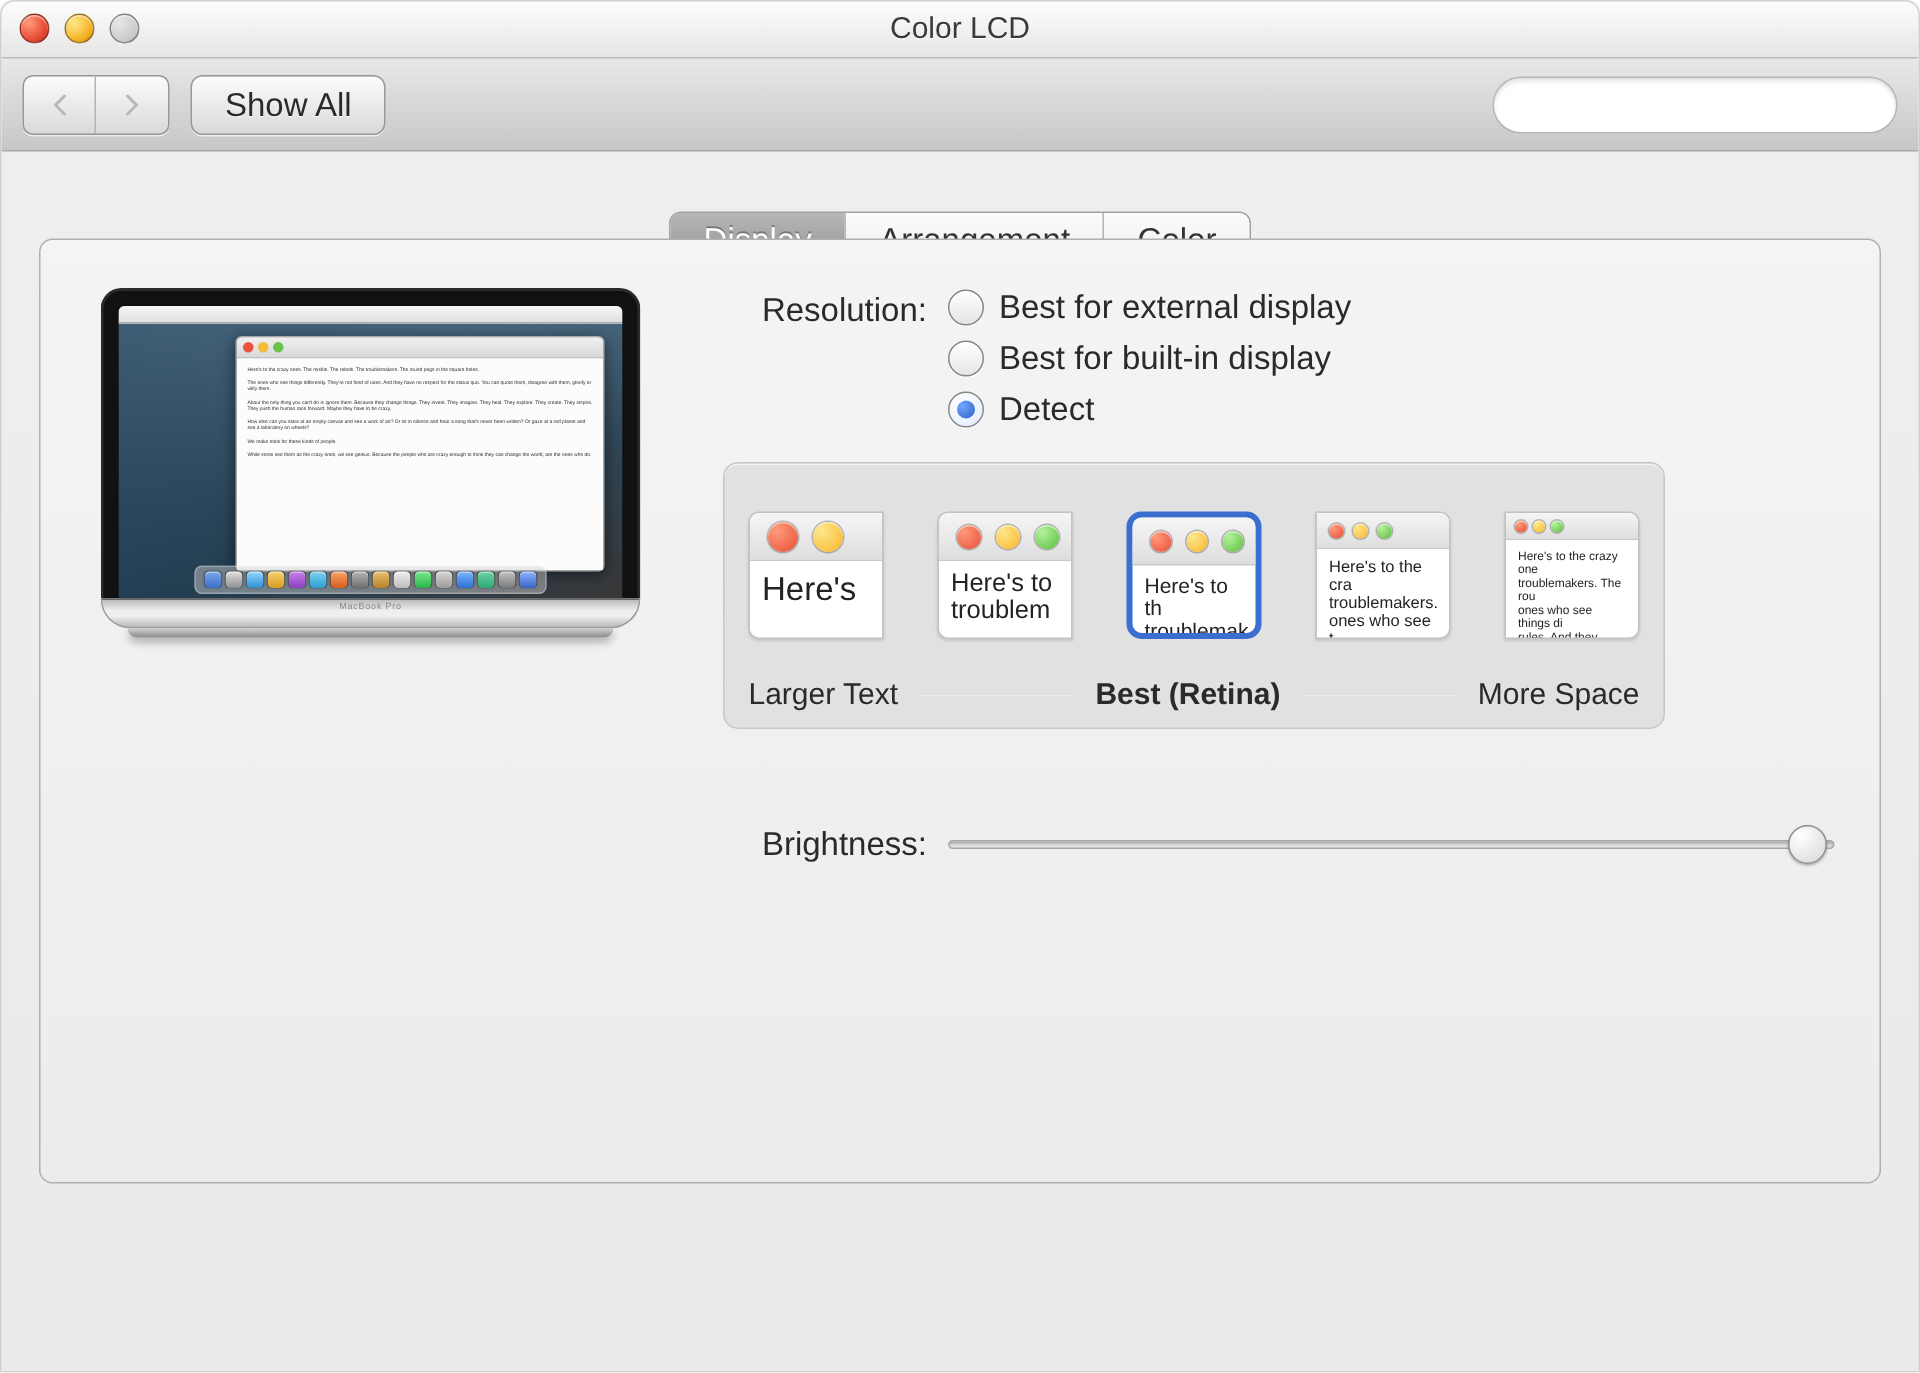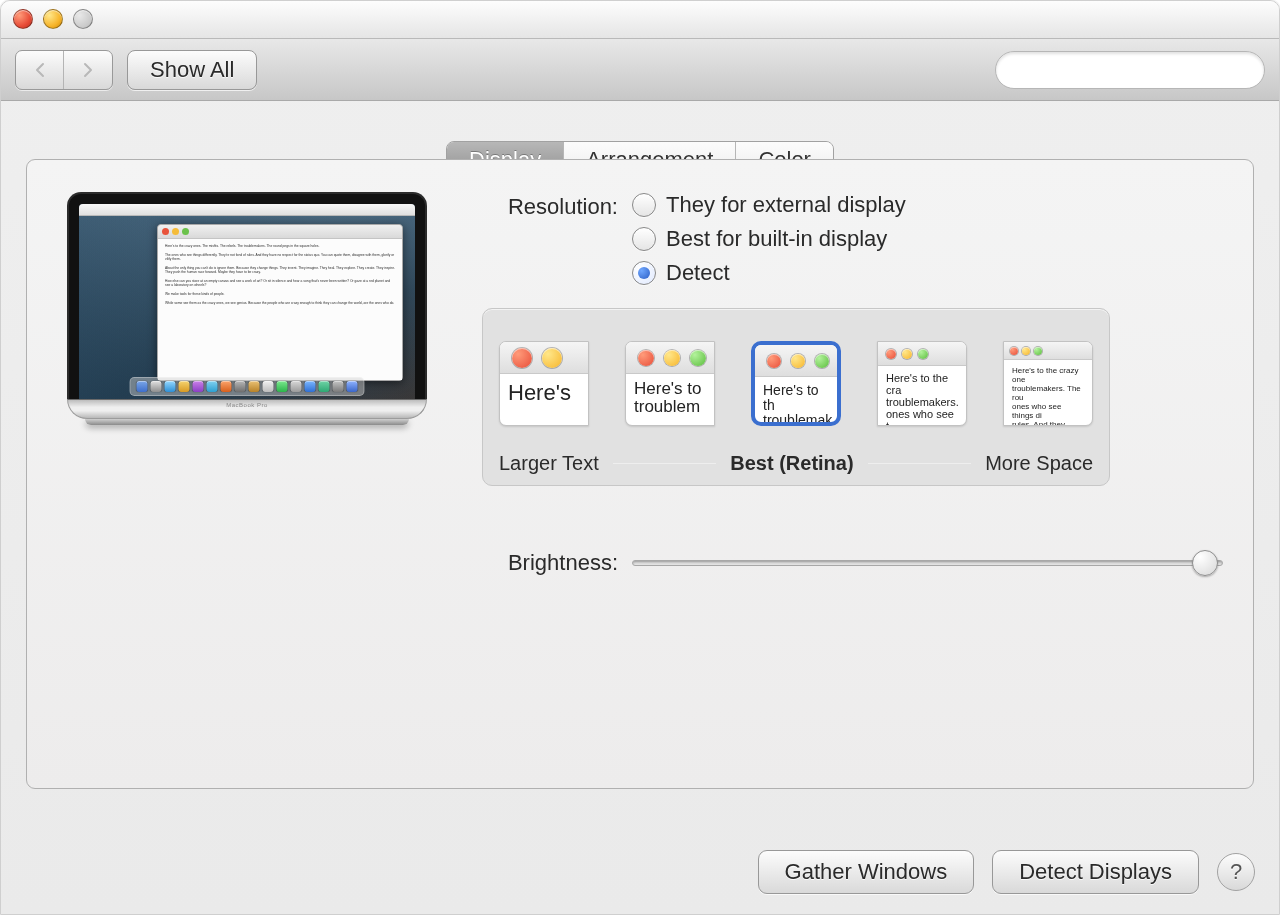--- a/index.html
+++ b/index.html
@@ -171,20 +171,21 @@
 </head>
 <body>
 
 <div class="window">
   <div class="titlebar">
     <div class="traffic">
       <div class="tf-btn tf-close"></div>
       <div class="tf-btn tf-min"></div>
       <div class="tf-btn tf-zoom"></div>
     </div>
+    <div class="title">Color LCD</div>
   </div>
 
   <div class="toolbar">
     <div class="nav">
       <div class="nav-btn dis">
         <svg viewBox="0 0 16 16" width="16" height="16">
             <path d="M11 2 L5 8 L11 14" stroke="currentColor" stroke-width="2" fill="none" stroke-linecap="round" stroke-linejoin="round"></path>
           </svg>
       </div>
       <div class="nav-btn dis">
@@ -258,21 +259,21 @@
             <div class="base"></div>
           </div>
         </div>
 
         <div class="right">
           <div class="row">
             <div class="lbl">Resolution:</div>
             <div class="radios">
               <div class="rad-opt">
                 <div class="rad"></div>
-                <span>They for external display</span>
+                <span>Best for external display</span>
               </div>
               <div class="rad-opt">
                 <div class="rad"></div>
                 <span>Best for built-in display</span>
               </div>
               <div class="rad-opt">
                 <div class="rad on"></div>
                 <span>Detect</span>
               </div>
             </div>
@@ -347,18 +348,13 @@
               <div class="track"></div>
               <div class="knob" style="left:97%;"></div>
             </div>
           </div>
 
         </div>
       </div>
     </div>
   </div>
 
-  <div class="footer">
-    <div class="f-btn">Gather Windows</div>
-    <div class="f-btn">Detect Displays</div>
-    <div class="help">?</div>
-  </div>
 </div>
 
 </body></html>

